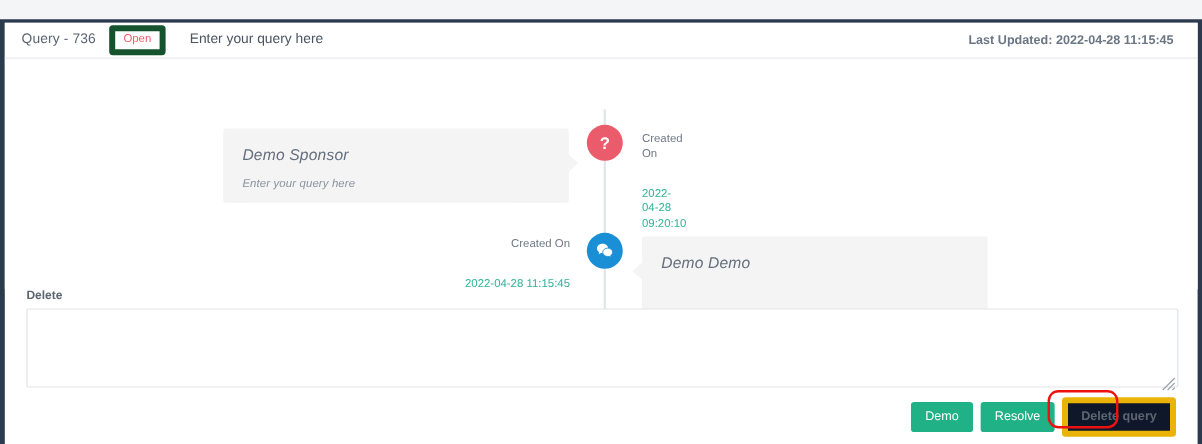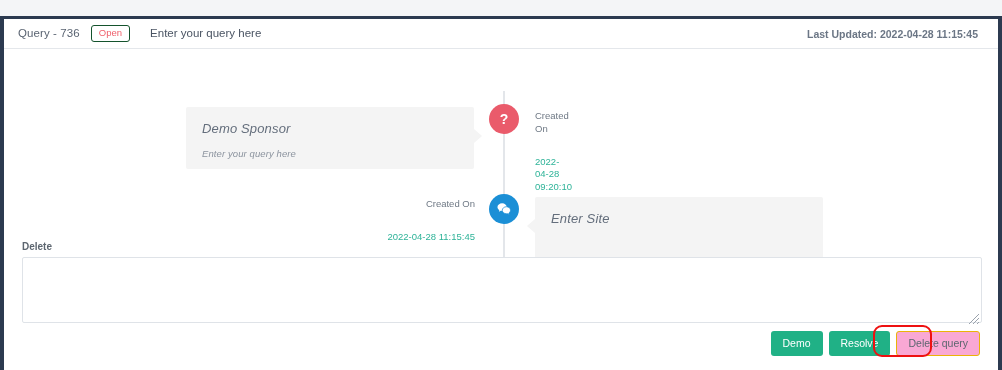--- a/index.html
+++ b/index.html
@@ -41,21 +41,21 @@
   }
   .query-title {
     font-size: 11.5px;
     color: #5a6472;
     letter-spacing: .1px;
     white-space: nowrap;
   }
   .status-badge {
     font-size: 9.5px;
     color: #ef5f6b;
-    border: 1px solid #14532d;
+    border: 5px solid #14532d;
     border-radius: 3px;
     padding: 1px 7px 2px;
     line-height: 1.2;
     background: #fff;
     white-space: nowrap;
   }
   .query-subject {
     font-size: 11.5px;
     color: #4a5463;
     margin-left: 9px;
@@ -203,23 +203,24 @@
     line-height: 1.15;
     cursor: pointer;
     white-space: nowrap;
     border: 1px solid transparent;
   }
   .btn-primary {
     background: #20b186;
     color: #ffffff;
   }
   .btn-ghost {
-    background: #f9a8d4;
+    background: #0f172a;
     color: #5d6670;
-    border: 1px solid #eab308;
+    border: 5px solid #eab308;
+    font-weight: bold;
   }
   .highlight-ring {
     position: absolute;
     border: 2.5px solid #ee1111;
     border-radius: 9px;
     pointer-events: none;
   }
 </style>
 </head>
 <body>
@@ -265,21 +266,21 @@
       </div>
 
       <div class="node node-reply" style="left:485px; top:145px;">
         <svg width="16" height="16" viewBox="0 0 24 24" aria-hidden="true">
           <path fill="#ffffff" d="M9.2 3.2C5.3 3.2 2.2 5.8 2.2 9c0 1.9 1.1 3.6 2.8 4.7l-.7 2.5 2.9-1.4c.6.1 1.3.2 2 .2 3.9 0 7-2.6 7-5.9S13.1 3.2 9.2 3.2z"></path>
           <path fill="#ffffff" stroke="#1b8fd6" stroke-width="1.1" d="M15.6 8.6c3.4 0 6.2 2.3 6.2 5.2 0 1.7-1 3.2-2.5 4.2l.6 2.2-2.6-1.2c-.5.1-1.1.1-1.7.1-3.4 0-6.2-2.3-6.2-5.2s2.8-5.3 6.2-5.3z"></path>
         </svg>
       </div>
 
       <div class="bubble" style="left:531px; top:148px; width:288px; height:62px; padding:14px 16px;">
-        <div class="bubble-title">Enter Site</div>
+        <div class="bubble-title">Demo Demo</div>
         <span class="bubble-tail tail-left"></span>
       </div>
     </div>
 
   </div>
 
   <div class="form-area">
 
     <div class="message-label">Delete</div>
 

